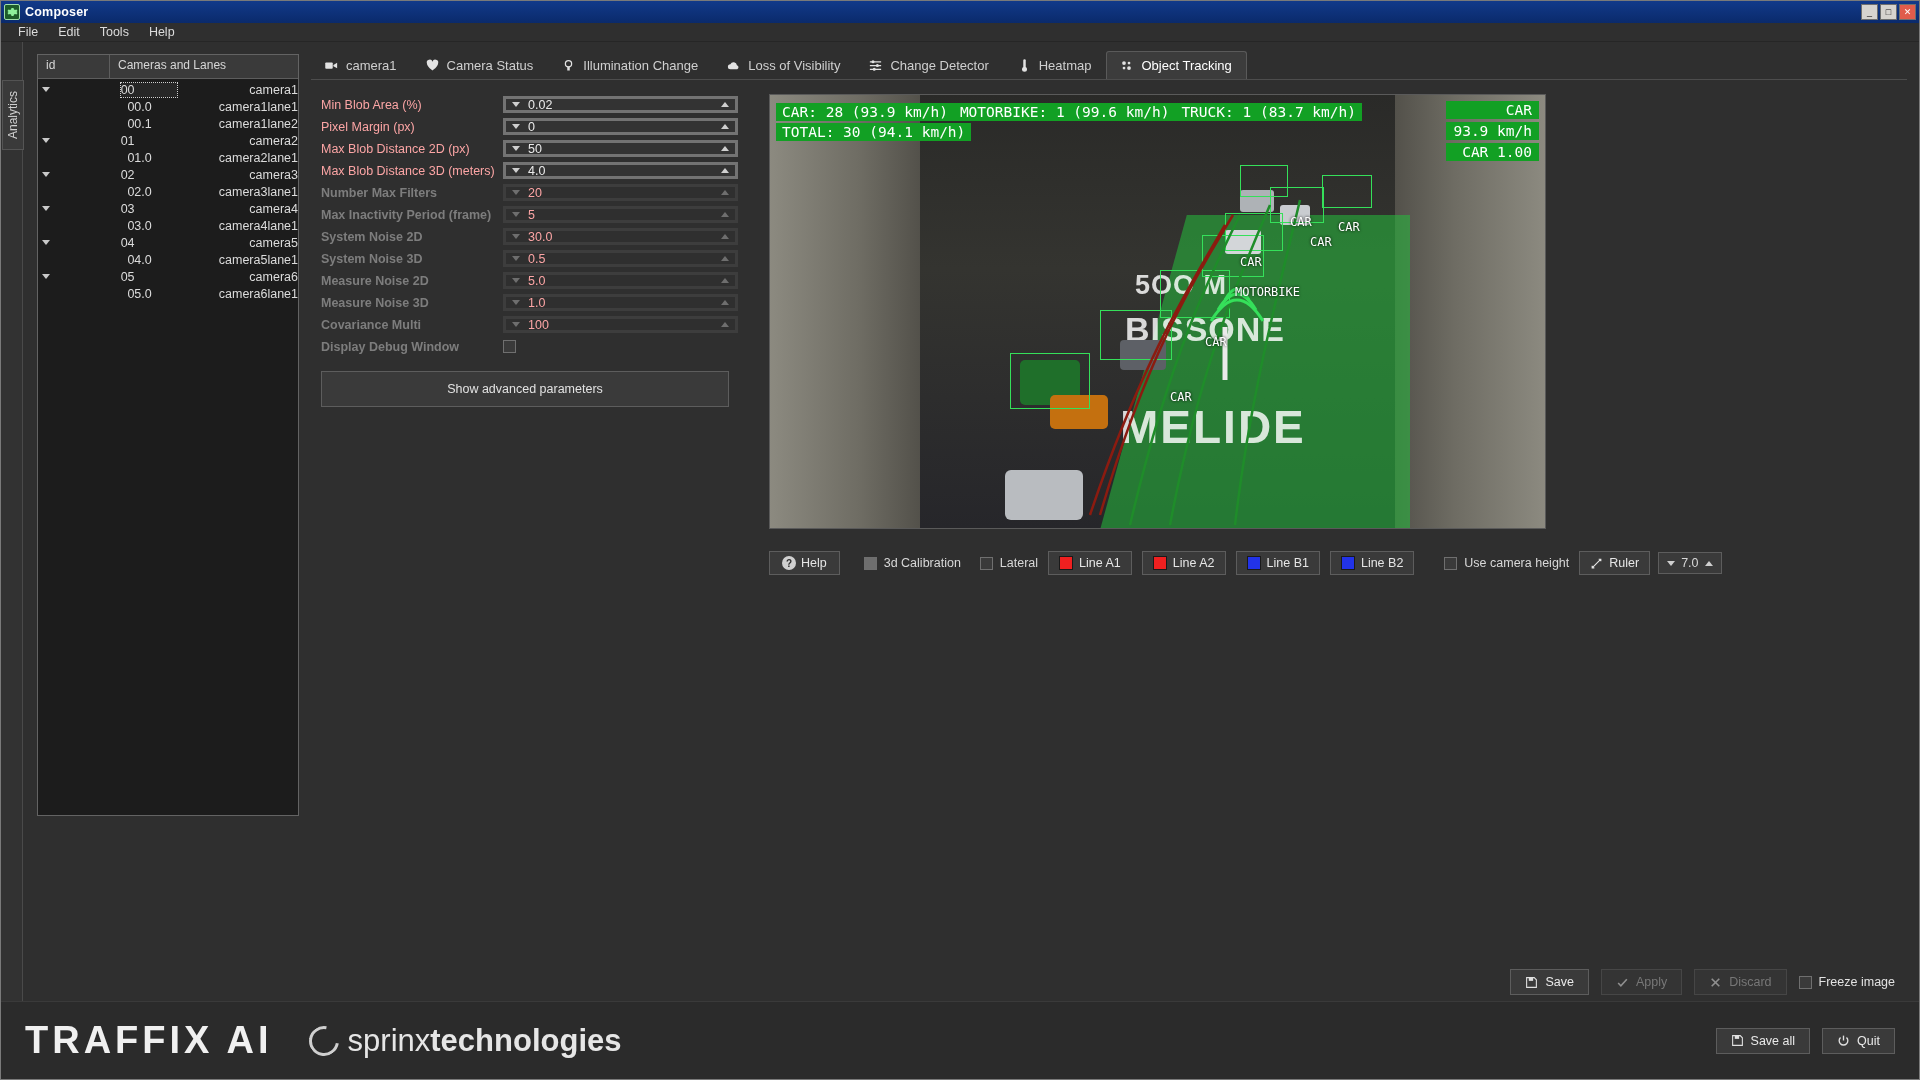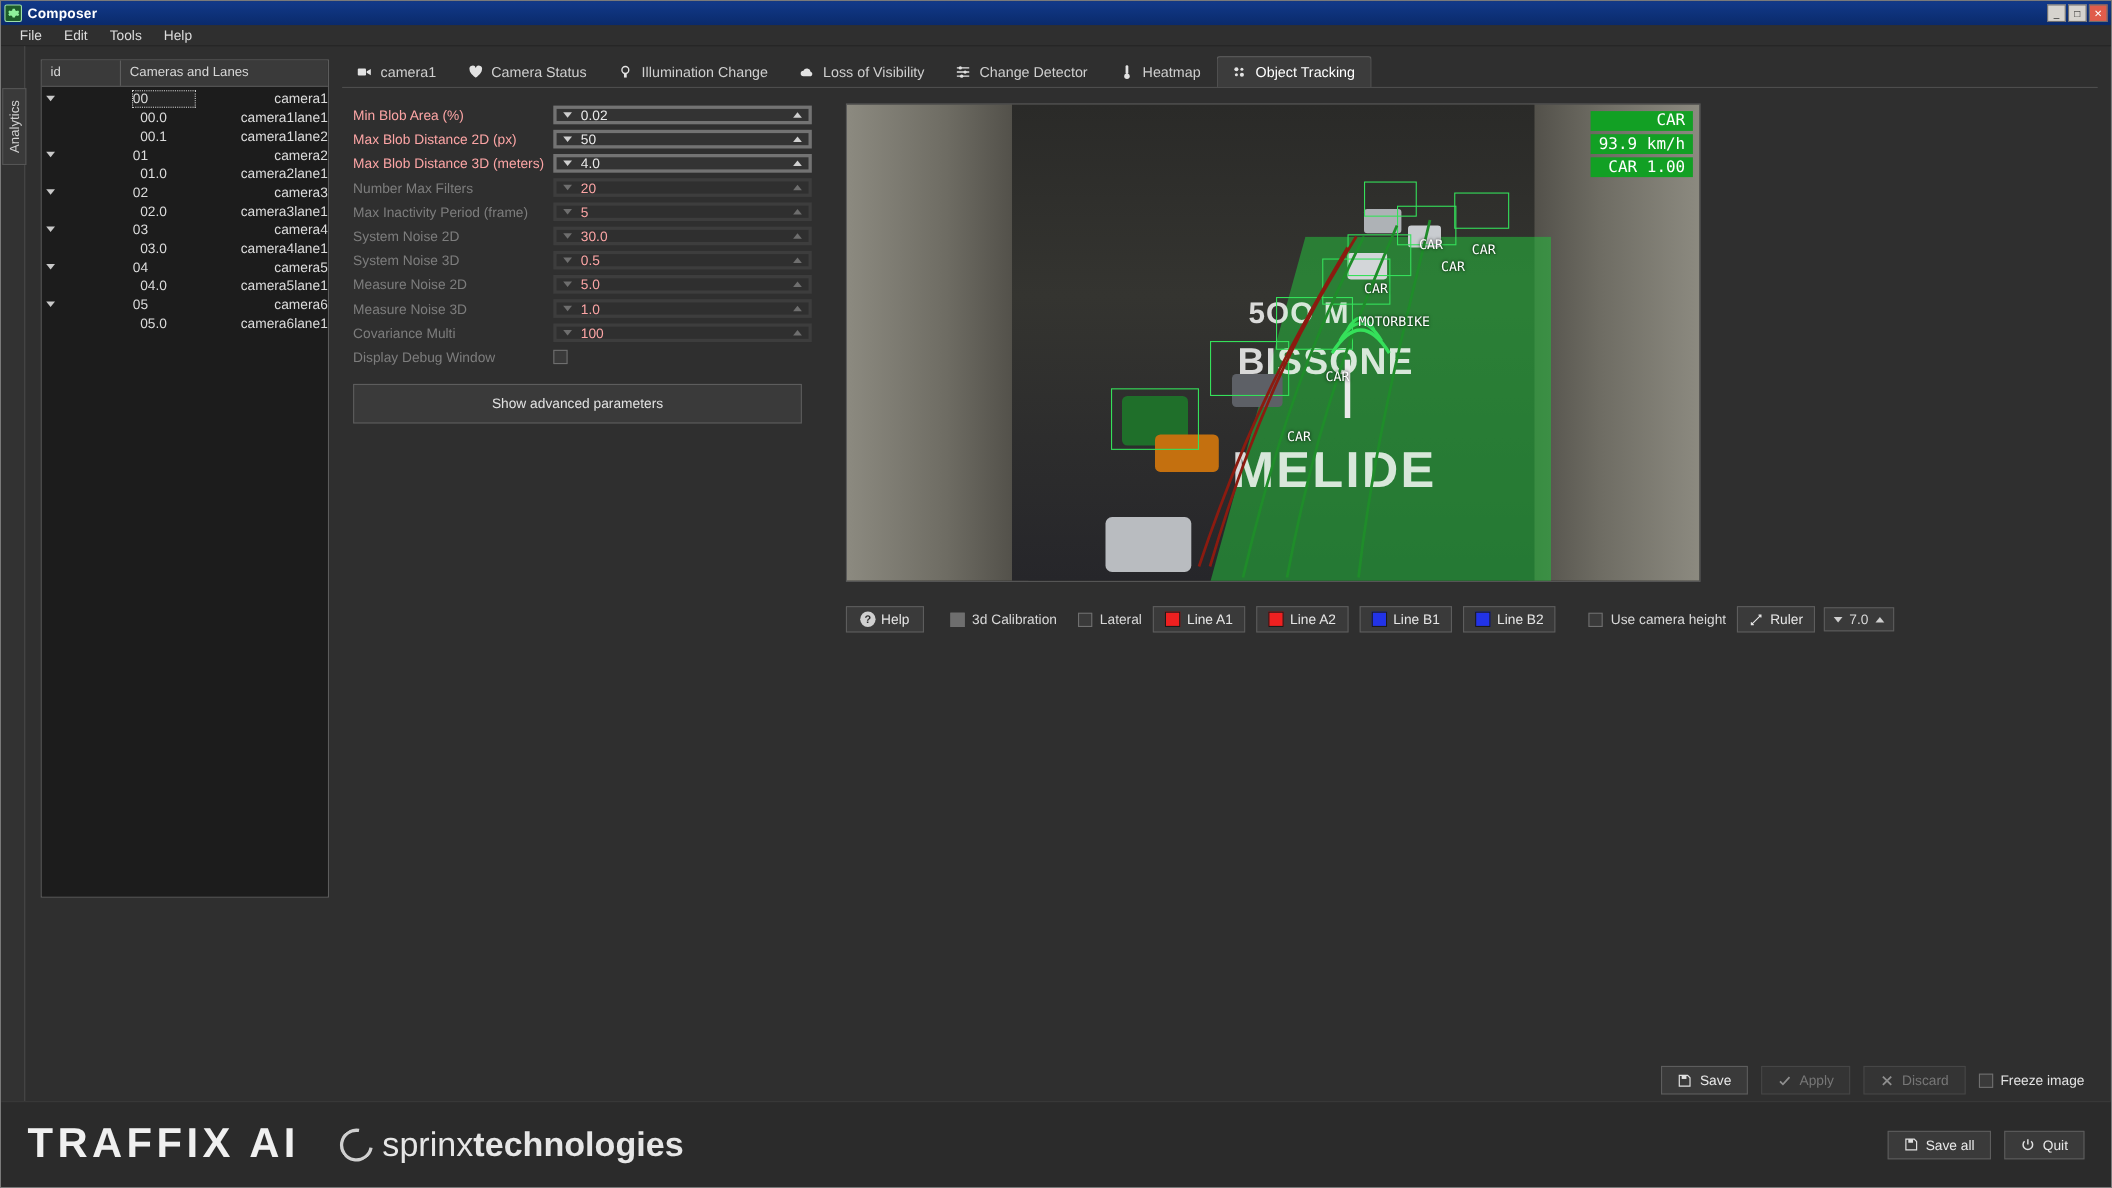--- a/index.html
+++ b/index.html
@@ -68,21 +68,21 @@
   .tab.active { background:#3c3c3c; border-color:#5a5a5a; color:#fff;
     border-radius:3px 3px 0 0; }
   .tab svg{width:15px;height:15px;fill:#e2e2e2;}
 
   .content { flex:1; display:flex; padding-top:14px; }
 
   
   .params { width:440px; padding-left:10px; }
   .prow { display:flex; align-items:center; height:21.6px; margin-bottom:.4px; }
   .plabel { width:182px; font-size:12.5px; color:#fca5a5; }
-  .prow.dis .plabel { color:#7d7d7d; }
+  .prow.dis .plabel { color:#7d7d7d;font-weight:bold; }
   .spin { width:235px; height:17px; background:#333; border:3px solid #737373;
     display:flex; align-items:center; position:relative; }
   .prow.dis .spin { background:#2f2f2f; border-color:#3d3d3d; }
   .spin .dn { width:0;height:0;border-left:4.5px solid transparent;
     border-right:4.5px solid transparent;border-top:5px solid #cfcfcf;
     margin-left:6px;}
   .prow.dis .spin .dn { border-top-color:#6e6e6e; }
   .spin .val { margin-left:8px; font-size:12.5px; color:#eaeaea; }
   .prow.dis .spin .val { color:#fca5a5; }
   .spin .up { position:absolute; right:6px; width:0;height:0;
@@ -349,20 +349,28 @@
         <div class="params" id="params">
             <div class="prow">
               <div class="plabel">Min Blob Area  (%)</div>
               <div class="spin">
                 <span class="dn"></span>
                 <span class="val">0.02</span>
                 <span class="up"></span>
               </div>
             </div>
             <div class="prow">
+              <div class="plabel">Pixel Margin  (px)</div>
+              <div class="spin">
+                <span class="dn"></span>
+                <span class="val">0</span>
+                <span class="up"></span>
+              </div>
+            </div>
+            <div class="prow">
               <div class="plabel">Max Blob Distance 2D  (px)</div>
               <div class="spin">
                 <span class="dn"></span>
                 <span class="val">50</span>
                 <span class="up"></span>
               </div>
             </div>
             <div class="prow">
               <div class="plabel">Max Blob Distance 3D  (meters)</div>
               <div class="spin">
@@ -476,20 +484,21 @@
             </svg>
 
             <span class="car-tag" style="left:400px;top:295px;">CAR</span>
             <span class="car-tag" style="left:435px;top:240px;">CAR</span>
             <span class="car-tag" style="left:470px;top:160px;">CAR</span>
             <span class="car-tag" style="left:540px;top:140px;">CAR</span>
             <span class="car-tag" style="left:520px;top:120px;">CAR</span>
             <span class="car-tag" style="left:465px;top:190px;">MOTORBIKE</span>
             <span class="car-tag" style="left:568px;top:125px;">CAR</span>
 
+            <div class="ov-stats" id="ov-stats"><div class="ov-line">CAR: 28 (93.9 km/h)</div><div class="ov-line">MOTORBIKE: 1 (99.6 km/h)</div><div class="ov-line">TRUCK: 1 (83.7 km/h)</div><div class="ov-line">TOTAL: 30 (94.1 km/h)</div></div>
             <div class="ov-right" id="ov-right">
                 <span class="ov-chip">CAR</span>
                 <span class="ov-chip">93.9 km/h</span>
                 <span class="ov-chip">CAR 1.00</span>
               </div>
           </div>
 
           <div class="vtoolbar">
             <div class="helpbtn">
               <span class="q">?</span>

